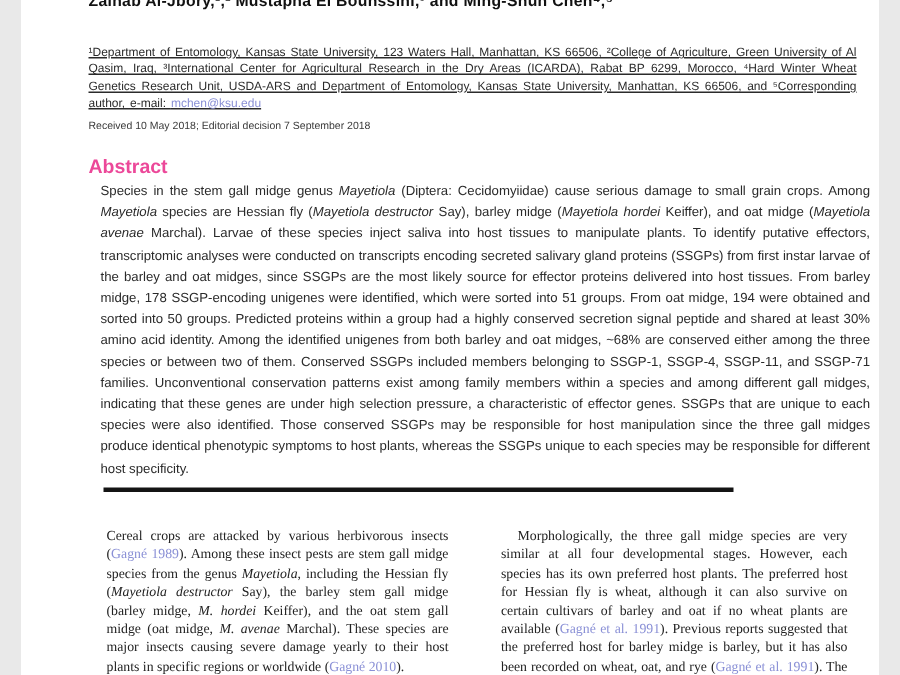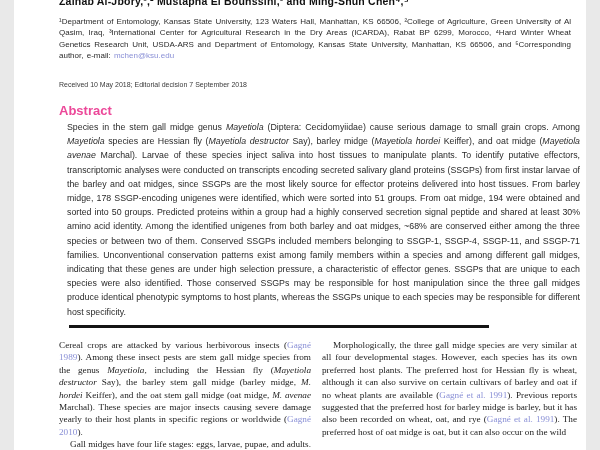--- a/index.html
+++ b/index.html
@@ -8,43 +8,44 @@
     overflow:hidden;margin:0 auto;
     font-family:"Liberation Sans",sans-serif;color:#1c1c1c;
   }
   .abs{position:absolute;}
   #authors{
     left:45px;top:-5px;width:512px;
     font-size:10.5px;font-weight:bold;line-height:12px;color:#111;
     white-space:nowrap;letter-spacing:.2px;
   }
   #affiliations{
-    left:45px;top:16px;width:512px;
+    left:45px;top:29px;width:512px;
     font-size:8px;line-height:11.4px;text-align:justify;color:#2b2b2b;
     word-spacing:1px;
+    text-decoration:underline;
   }
   .email{color:var(--link-color);text-decoration:none;cursor:pointer;}
   #subject-editor{left:45px;top:67px;width:400px;font-size:8px;color:#333;}
   #received{left:45px;top:81px;width:480px;font-size:7px;color:#3a3a3a;}
   #abstract-heading{left:45px;top:103px;font-size:13px;font-weight:bold;color:#ec4899;}
   #abstract-body{
     left:53px;top:120px;width:513px;
     font-size:8.8px;line-height:14.2px;text-align:justify;color:#2a2a2a;
   }
   #keywords{left:45px;top:297px;width:513px;font-size:7.6px;color:#333;}
   #keywords .kw-label{font-weight:bold;font-size:8px;color:#111;}
   #divider{left:55px;top:325px;width:420px;height:2.6px;background:#141414;}
   .col{
     top:339px;width:252px;
     font-family:"Liberation Serif",serif;font-size:9.2px;line-height:12.4px;
     text-align:justify;color:#222;
   }
   #col-left{left:45px;}
   #col-right{left:308px;width:255px;}
-  .col p{margin:0;}
+  .col p{margin:12px;}
   .col p.indent{text-indent:11px;}
   .cite{color:var(--link-color);}
   .i{font-style:italic;}
   #sidebar-note{
     left:581px;top:14px;height:430px;
     writing-mode:vertical-rl;
     font-size:6.8px;letter-spacing:.25px;color:#9b9b9b;
     white-space:nowrap;
   }
 </style>

